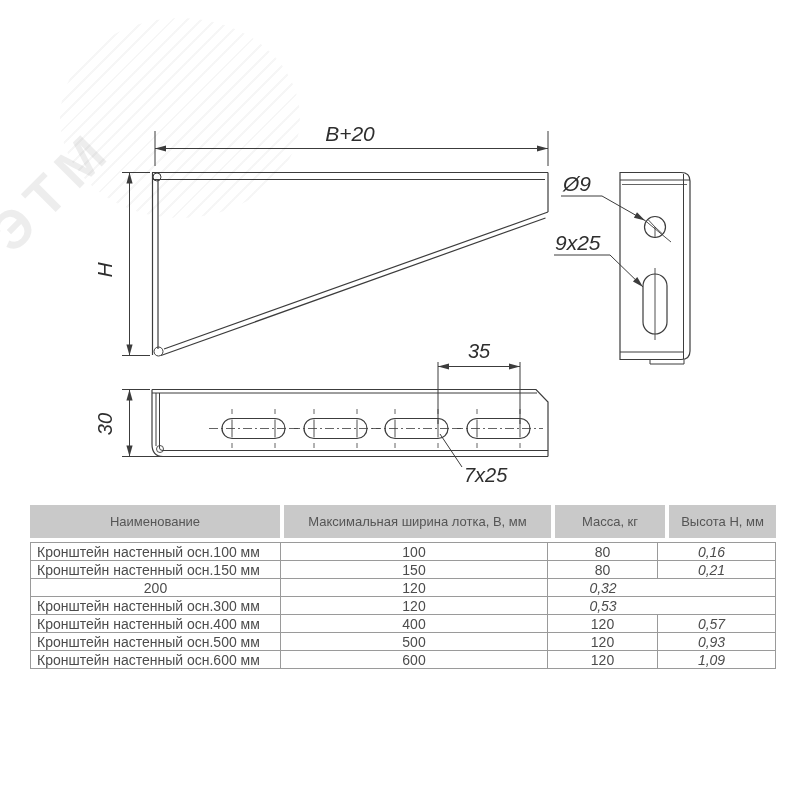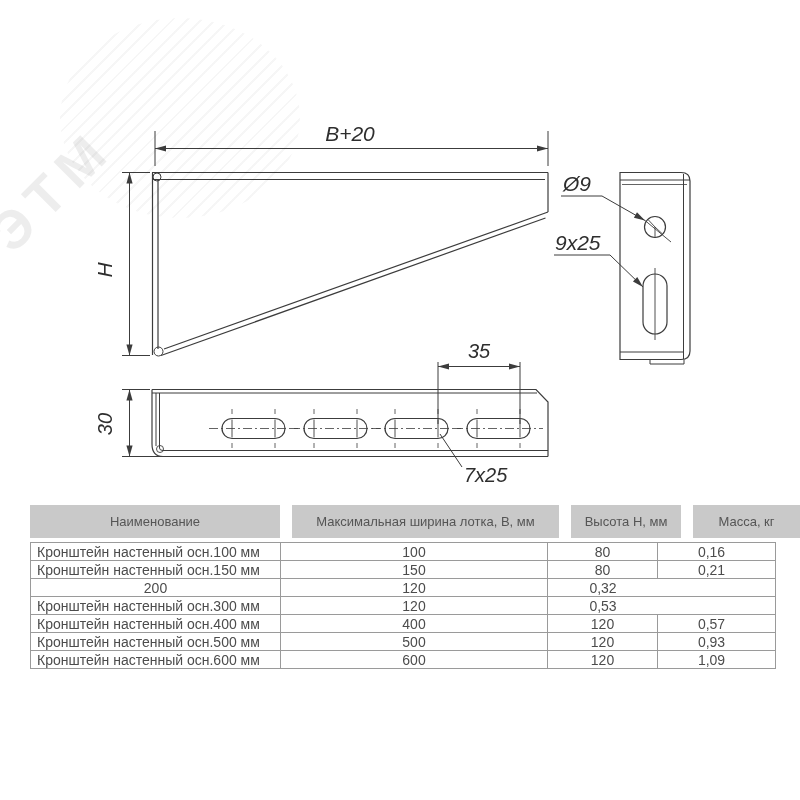--- a/index.html
+++ b/index.html
@@ -9,29 +9,29 @@
   .wm-text{position:absolute;left:2px;top:160px;width:240px;
            transform:rotate(-45deg);transform-origin:60px 60px;
            font-size:54px;font-weight:bold;letter-spacing:10px;
            color:rgba(80,80,80,0.10);user-select:none;}
   .wm-hatch{position:absolute;left:60px;top:18px;width:240px;height:200px;border-radius:50%;
             background:repeating-linear-gradient(135deg, rgba(0,0,0,0.045) 0 2px, transparent 2px 10px);
             opacity:.8;}
   svg text{font-family:"Liberation Sans", sans-serif;font-style:italic;fill:#2e2e2e;}
   
   .spec-table{position:absolute;left:30px;top:505px;width:746px;color:#4c4c4c;}
-  .thead{display:grid;grid-template-columns:250px 267px 110px 107px;column-gap:12px;}
+  .thead{display:grid;grid-template-columns:250px 267px 110px 107px;column-gap:4px;}
   .th{background:#c9c9c9;height:33px;display:flex;align-items:center;justify-content:center;
       font-size:13px;color:#555;}
   .tbody{margin-top:5px;}
   .tr{display:grid;grid-template-columns:250px 267px 110px 107px;height:17px;margin-top:-1px;
       border:1px solid #9a9a9a;box-sizing:content-box;}
   .td{font-size:14px;display:flex;align-items:center;justify-content:center;
       border-right:1px solid #9a9a9a;overflow:hidden;white-space:nowrap;}
-  .td:last-child{border-right:none;}
+  .td:last-child{border-right:none;font-style:italic;}
   .td.name{justify-content:flex-start;padding-left:6px;}
 </style>
 </head>
 <body>
 
 <div id="page">
 
   <div class="wm-hatch"></div>
   <div class="wm-text">ЭТМ</div>
 
@@ -149,22 +149,22 @@
       <path d="M129.5 389.5 V456.5" marker-start="url(#as)" marker-end="url(#ae)"></path>
     </g>
     <text x="112" y="424" text-anchor="middle" font-size="20" transform="rotate(-90 112 424)">30</text>
   </svg>
 
   
   <div class="spec-table">
     <div class="thead">
       <div class="th">Наименование</div>
       <div class="th">Максимальная ширина лотка, В, мм</div>
+      <div class="th">Масса, кг</div>
       <div class="th">Высота Н, мм</div>
-      <div class="th">Масса, кг</div>
     </div>
     <div class="tbody">
       <div class="tr">
         <div class="td name">Кронштейн настенный осн.100 мм</div>
         <div class="td">100</div>
         <div class="td">80</div>
         <div class="td">0,16</div>
       </div>
       <div class="tr">
         <div class="td name">Кронштейн настенный осн.150 мм</div>

